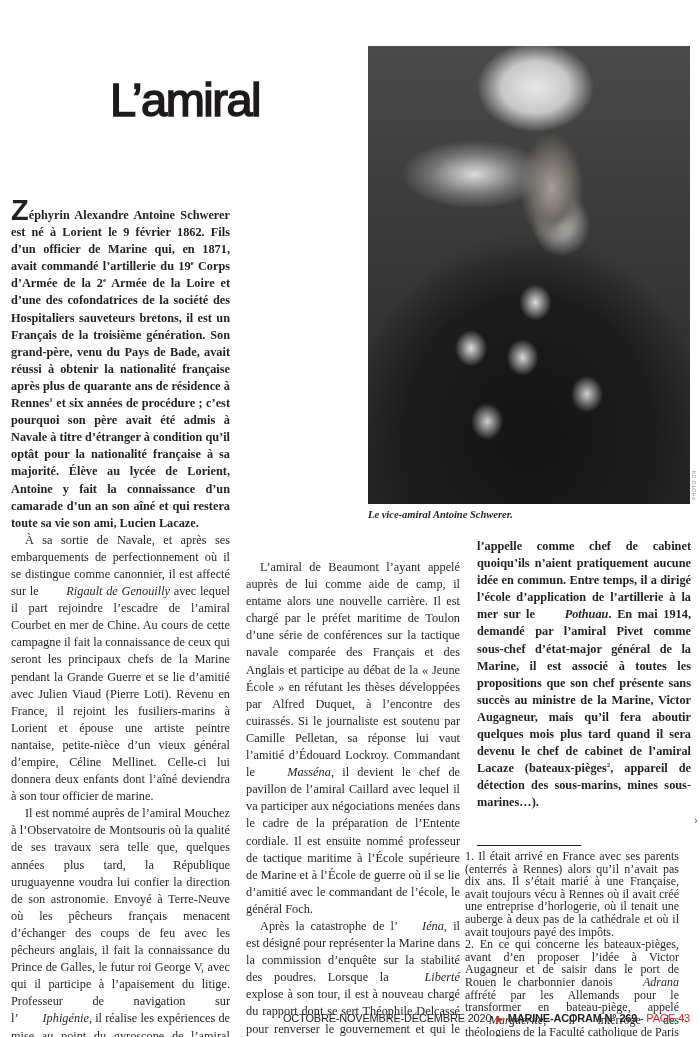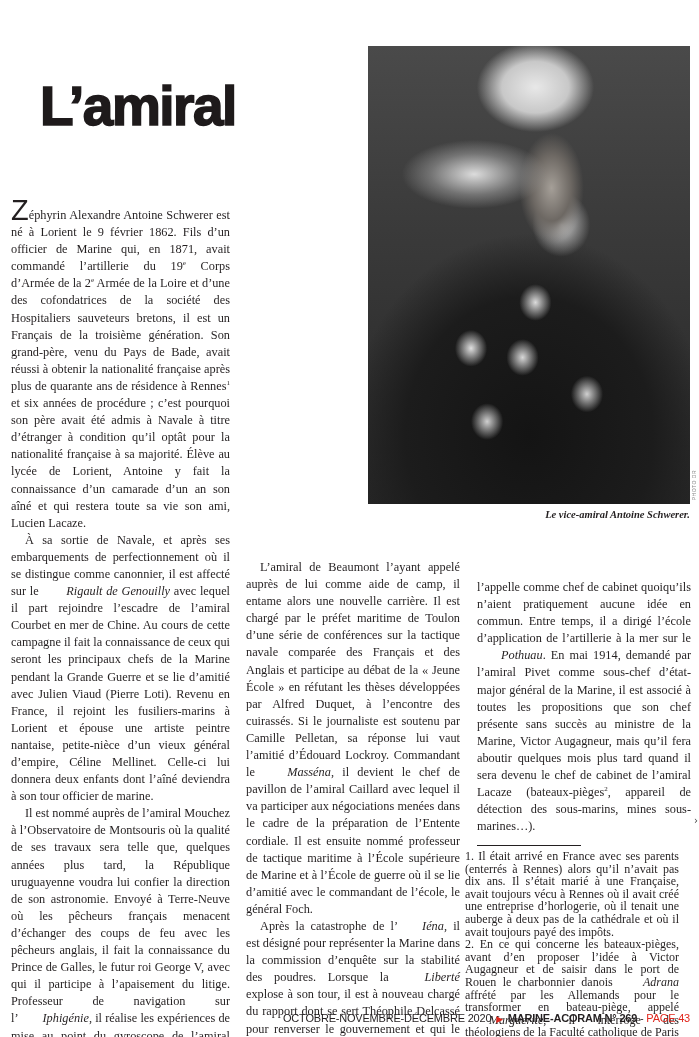--- a/index.html
+++ b/index.html
@@ -1,21 +1,21 @@
 <!DOCTYPE html>
 <html><head>
 <meta charset="utf-8">
 <style>
   html, body { margin: 0; padding: 0; background: #ffffff; }
   body { width: 699px; height: 1037px; position: relative; overflow: hidden; font-family: "Liberation Serif", "DejaVu Serif", serif; color: #231f20; }
 
   .title {
     position: absolute; left: 40px; top: 46px; width: 290px;
-    text-align: left; font-family: "Liberation Sans", "DejaVu Sans", sans-serif;
-    font-weight: 700; font-size: 55px; line-height: 46px; letter-spacing: -1.5px;
+    text-align: center; font-family: "Liberation Sans", "DejaVu Sans", sans-serif;
+    font-weight: 400; font-size: 47px; line-height: 46px; letter-spacing: -1.5px;
     color: #1e1a1b; -webkit-text-stroke: 1.6px #1e1a1b;
   }
   .title span { display: block; }
 
   .photo {
     position: absolute; left: 368px; top: 46px; width: 322px; height: 458px;
     background:
       radial-gradient(ellipse 26% 14% at 52% 9%, #e8e8e8 0%, #c8c8c8 40%, rgba(120,120,120,0) 70%),
       radial-gradient(ellipse 30% 10% at 33% 28%, #dcdcdc 0%, rgba(150,150,150,0.6) 45%, rgba(80,80,80,0) 75%),
       radial-gradient(ellipse 10% 12% at 57% 31%, #a59f98 0%, #6d6863 60%, rgba(60,60,60,0) 100%),
@@ -27,33 +27,33 @@
       radial-gradient(ellipse 5% 4% at 52% 56%, #dcdcdc 0%, rgba(0,0,0,0) 100%),
       radial-gradient(ellipse 70% 55% at 50% 85%, #141414 0%, #1c1c1c 55%, rgba(30,30,30,0) 80%),
       linear-gradient(180deg, #4a4a4a 0%, #3a3a3a 40%, #262626 100%);
   }
   .photo-credit {
     position: absolute; left: 691px; top: 470px; font-family: "Liberation Sans", sans-serif;
     font-size: 5px; color: #888; writing-mode: vertical-rl; transform: rotate(180deg);
     letter-spacing: 0.5px;
   }
   .caption {
-    position: absolute; left: 368px; top: 509px; width: 322px; text-align: right;
+    position: absolute; left: 368px; top: 509px; width: 322px; text-align: left;
     font-style: italic; font-weight: bold; font-size: 10.5px; color: #231f20;
   }
 
   .col {
     position: absolute; font-size: 12.3px; line-height: 17.1px; text-align: justify;
     hyphens: manual; color: #231f20;
   }
   .col p { margin: 0; text-indent: 14px; }
-  .col p.first { text-indent: 0; }
+  .col p.first { text-indent: 0; font-weight: bold; }
   .col1 { left: 11px; top: 200px; width: 219px; }
   .col2 { left: 246px; top: 559px; width: 214px; }
-  .col3 { left: 477px; top: 579px; width: 214px; }
+  .col3 { left: 477px; top: 538px; width: 214px; }
   .dropcap { font-family: "Liberation Sans", "DejaVu Sans", sans-serif; font-size: 29px; line-height: 20px; float: none; vertical-align: -1px; margin-right: 0px; color: #231f20; }
   sup { font-size: 7px; line-height: 0; vertical-align: 5px; }
   i { font-style: italic; margin-left: 24px; }
 
   .next-arrow { position: absolute; left: 694px; top: 815px; font-size: 10px; color: #444; font-family: "DejaVu Sans", sans-serif; }
 
   .fn-rule { position: absolute; left: 477px; top: 845px; width: 104px; height: 1px; background: #231f20; }
   .footnotes { position: absolute; left: 465px; top: 850px; width: 214px; font-size: 12px; line-height: 12.6px; text-align: justify; color: #231f20; }
   .footnotes p { margin: 0; }
 

